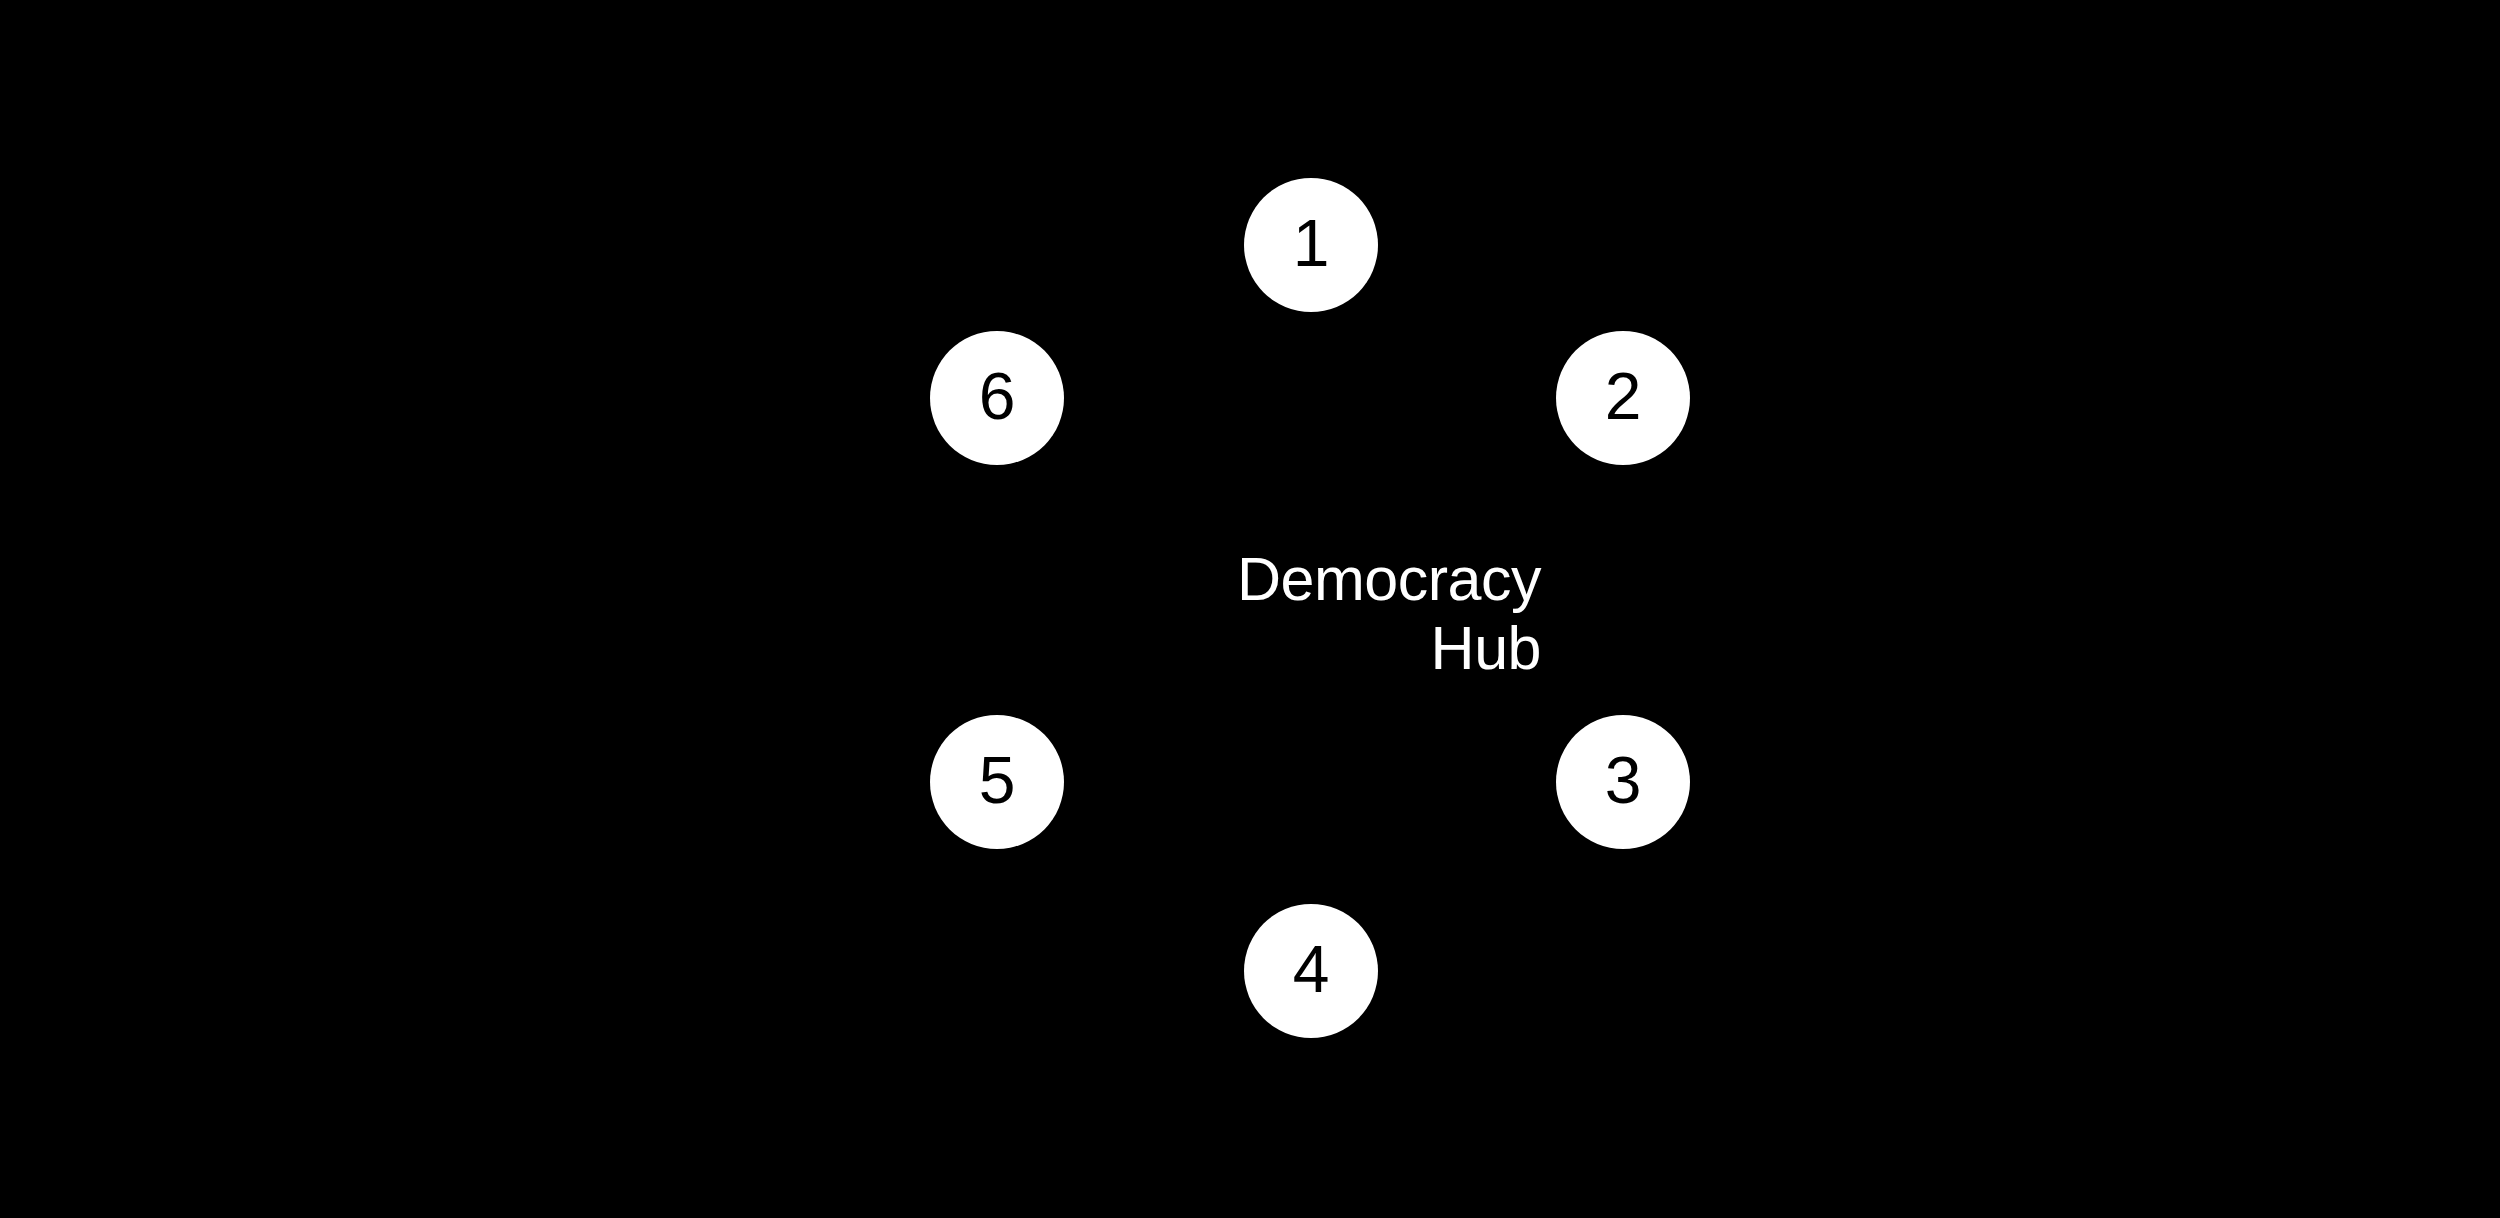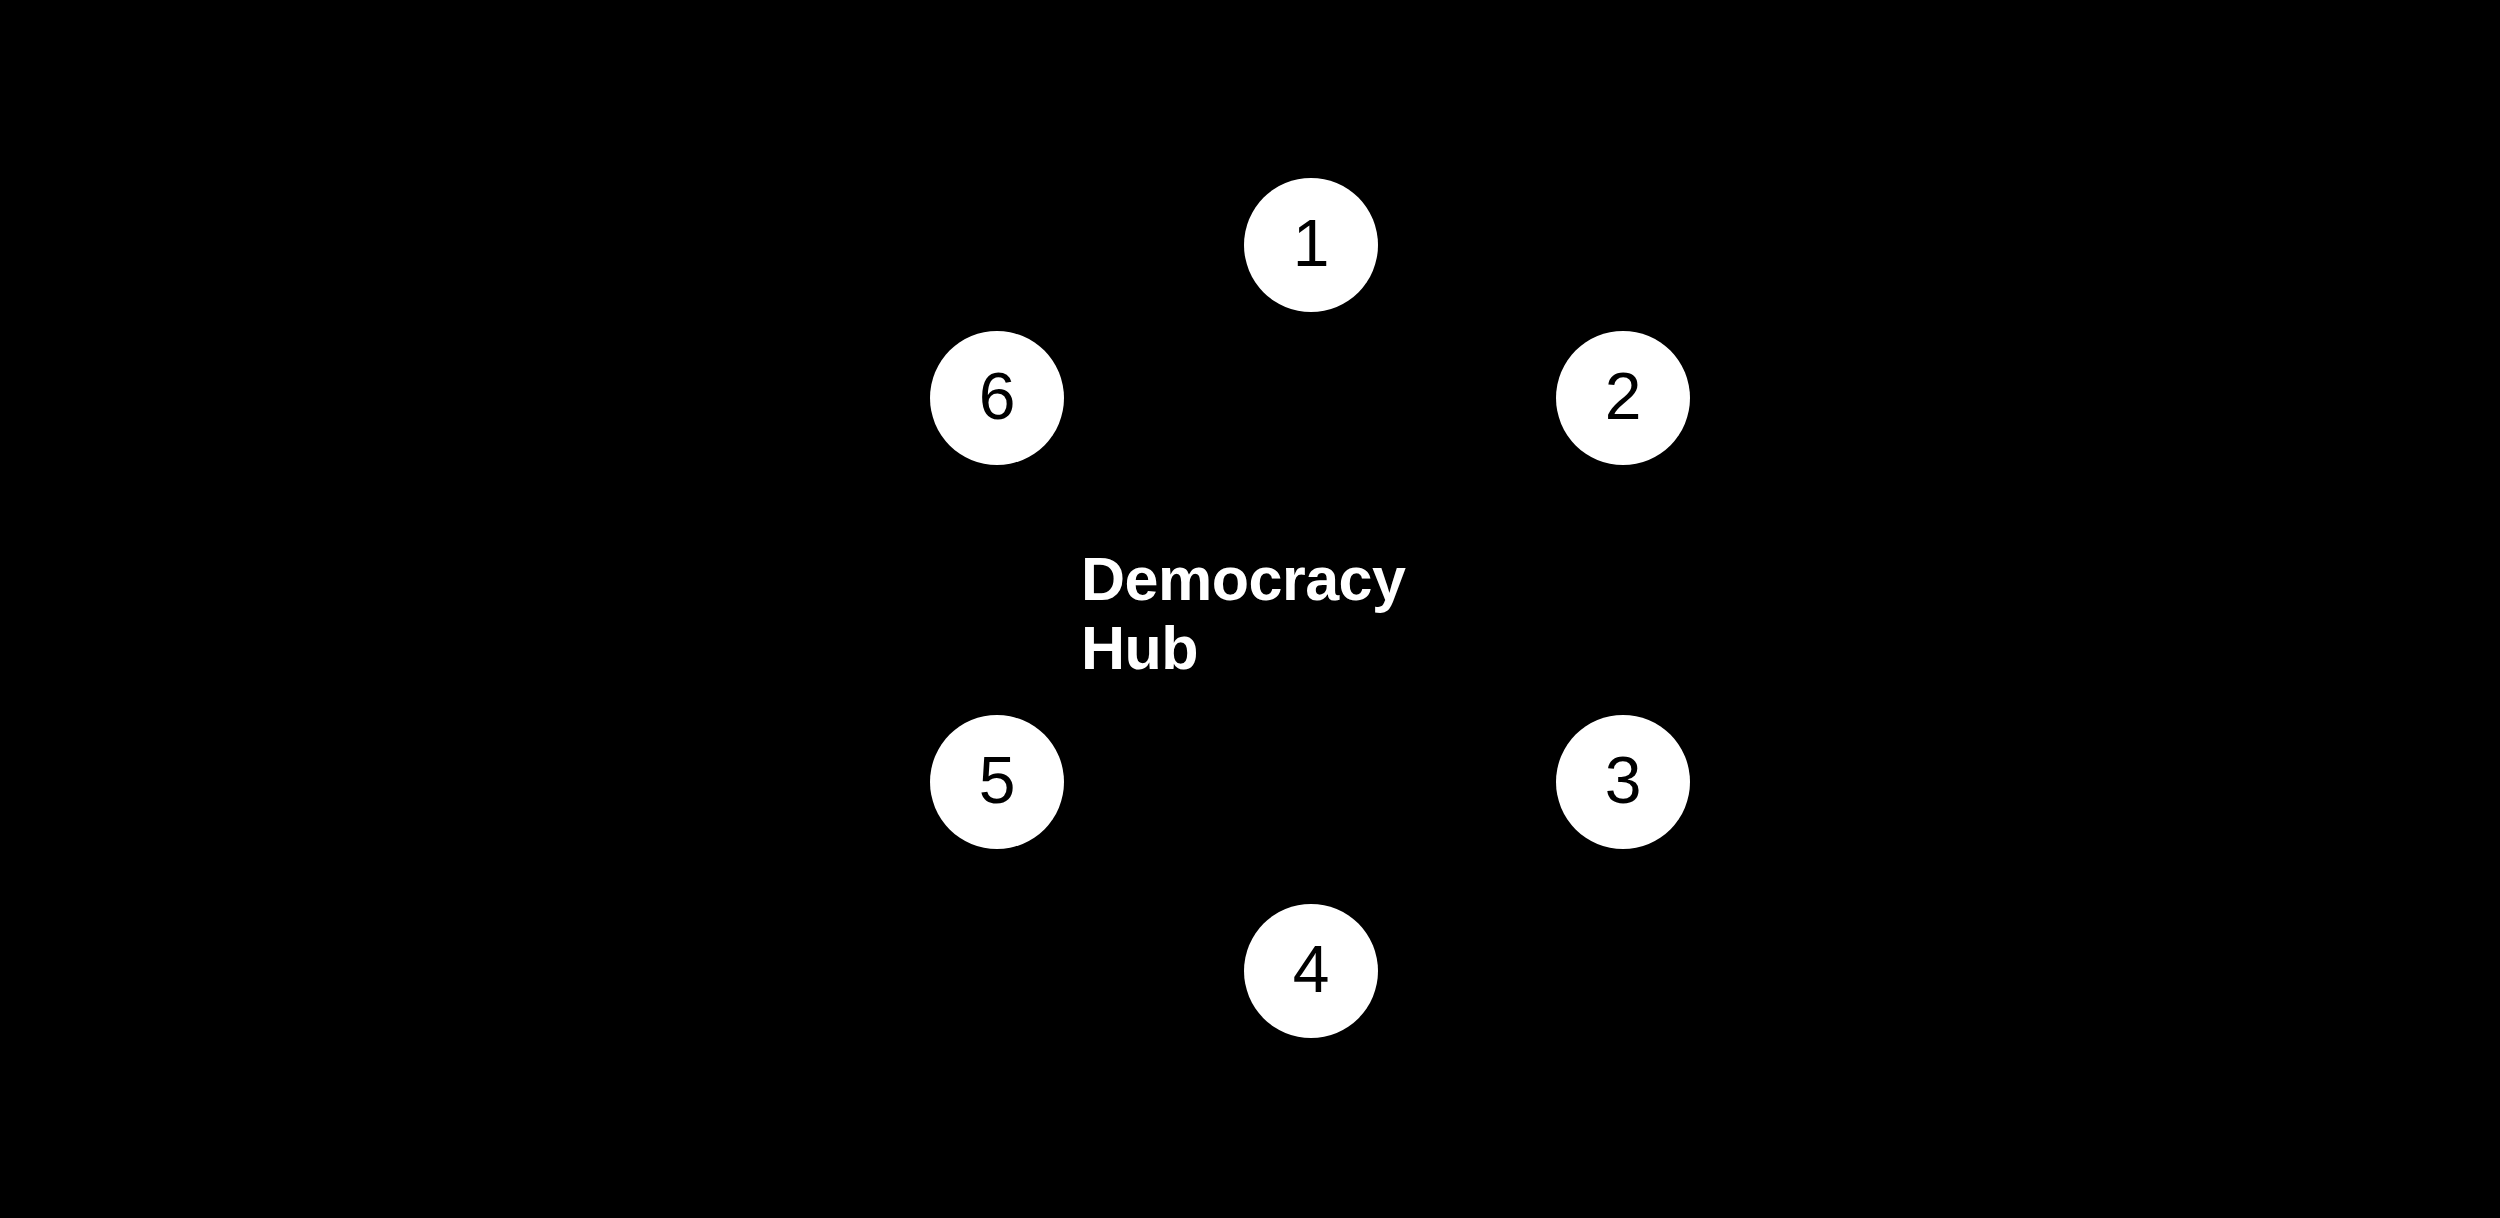--- a/index.html
+++ b/index.html
@@ -29,25 +29,25 @@
     height: 1218px;
   }
 
   
   .hub-label {
     position: absolute;
     left: 1311px;
     top: 614px;
     transform: translate(-50%, -50%);
     width: 460px;
-    text-align: left;
+    text-align: right;
     color: #ffffff;
     font-size: 61px;
     line-height: 69px;
-    font-weight: bold;
+    font-weight: normal;
     letter-spacing: -0.5px;
     white-space: pre-line;
     -webkit-font-smoothing: antialiased;
   }
 
   
   .node {
     position: absolute;
     width: 134px;
     height: 134px;

